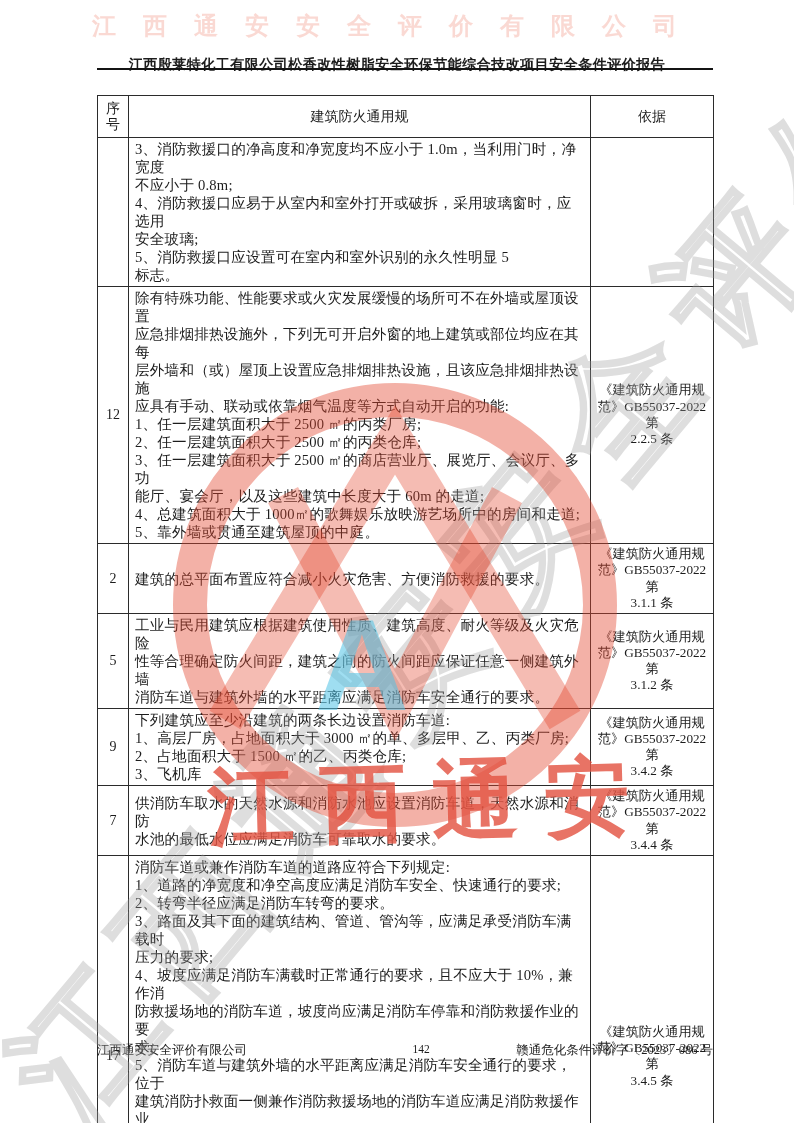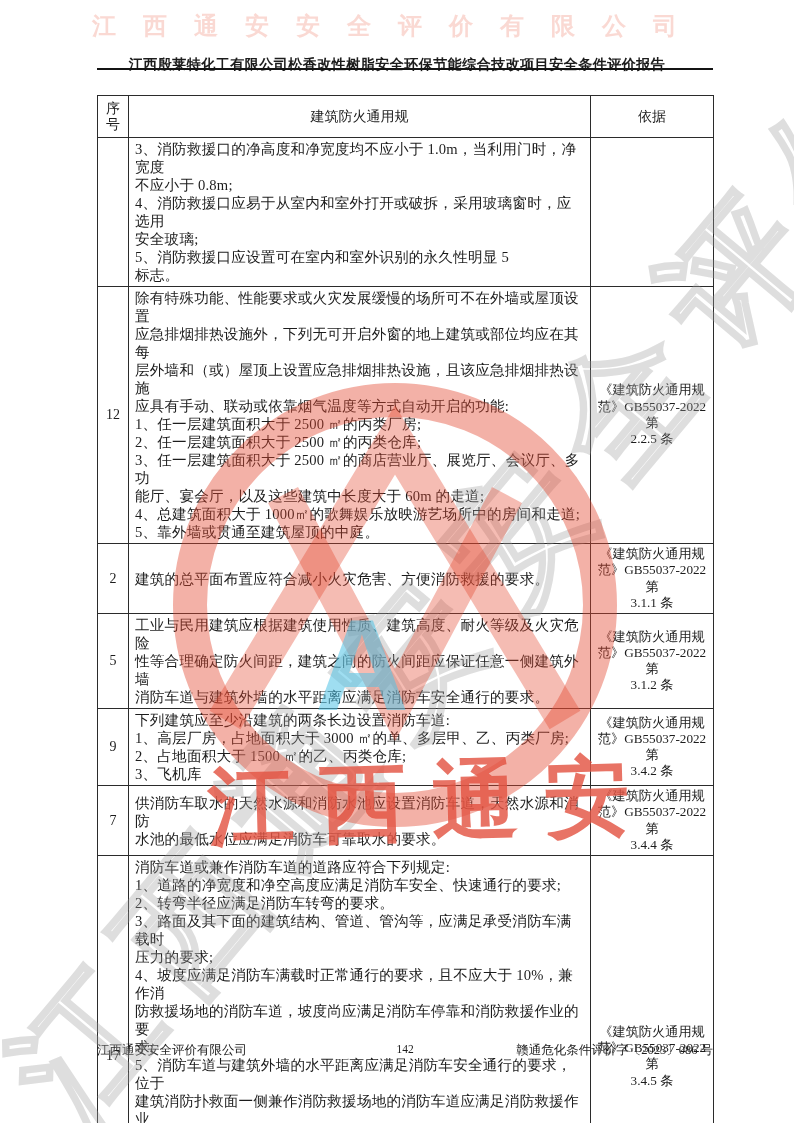--- a/index.html
+++ b/index.html
@@ -47,21 +47,21 @@
   tbody tr:nth-child(6){height:56px;}
   tbody tr:nth-child(7){height:269px;}
   tbody tr:nth-child(8){height:55px;}
   tbody tr:nth-child(9){height:46px;}
   
   .footer{
     position:absolute;top:1042px;left:97px;width:616px;height:18px;
     font-size:12.5px;z-index:1;
   }
   .footer .f-left{position:absolute;left:0;top:0;}
-  .footer .f-page{position:absolute;left:0;width:100%;text-align:center;top:1px;font-size:11.5px;}
+  .footer .f-page{position:absolute;left:0;width:100%;text-align:center;top:1px;font-size:11.5px;padding-left:16px;}
   .footer .f-right{position:absolute;right:0;top:0;}
   
   .wm{position:absolute;pointer-events:none;z-index:5;}
   .wm-top{
     top:10px;left:92px;width:660px;white-space:nowrap;
     font-size:24px;font-weight:bold;letter-spacing:27px;
     color:rgba(240,140,120,0.33);
   }
   .wm-diag{
     left:-30px;top:1040px;transform:rotate(-50deg);transform-origin:left top;

